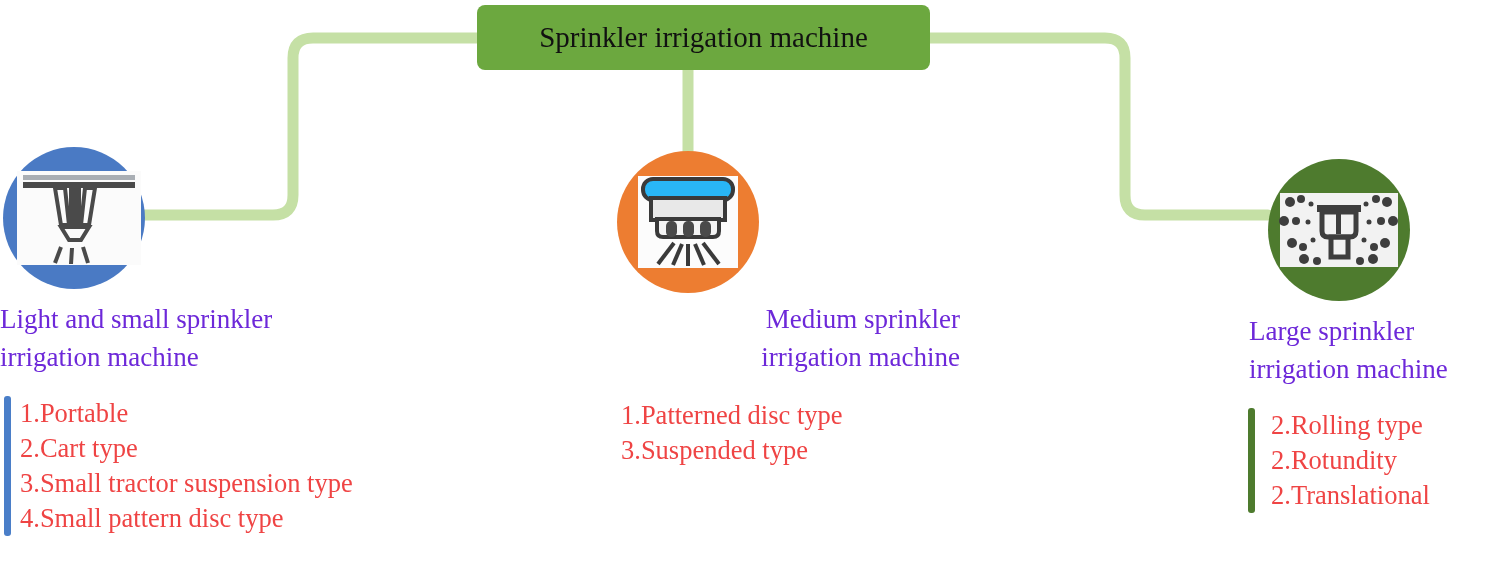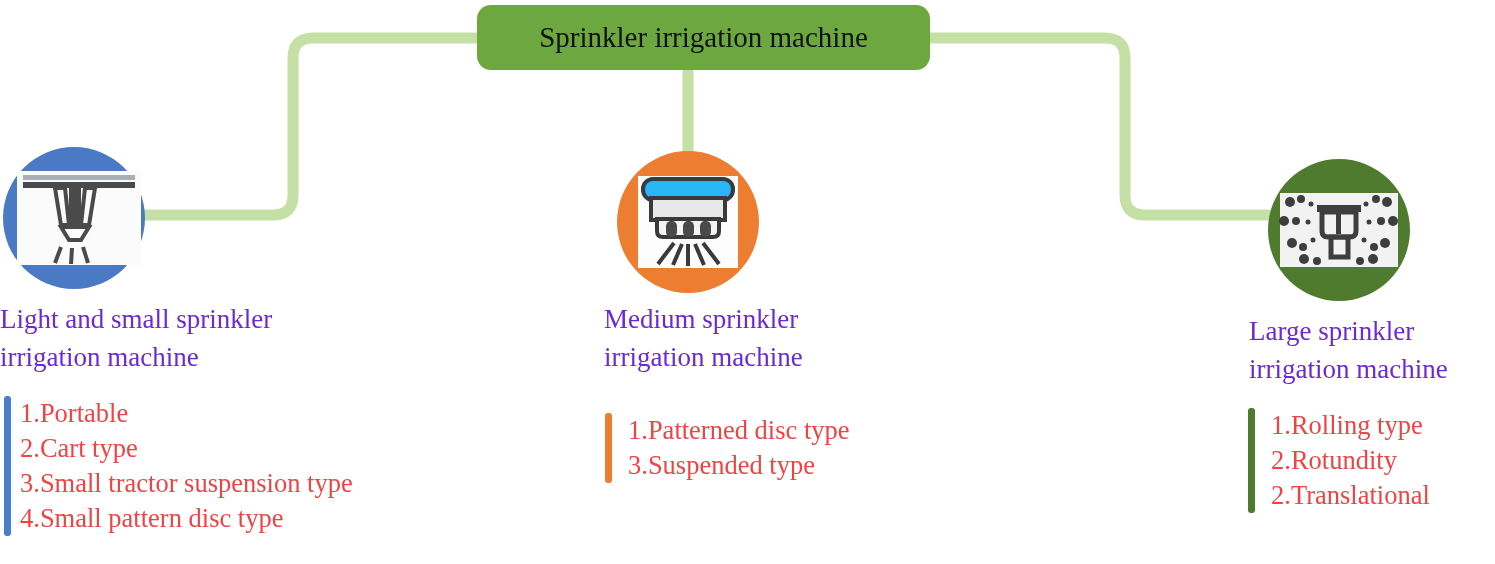--- a/index.html
+++ b/index.html
@@ -29,21 +29,21 @@
     pointer-events: none;
   }
 
   
   .root-box {
     position: absolute;
     left: 477px;
     top: 5px;
     width: 453px;
     height: 65px;
-    border-radius: 14px;
+    border-radius: 8px;
     display: flex;
     align-items: center;
     justify-content: center;
     box-sizing: border-box;
   }
   .root-box-label {
     font-size: 29px;
     line-height: 1;
     color: #111111;
     white-space: nowrap;
@@ -151,24 +151,24 @@
         <g stroke="#3A3A3A" stroke-width="4" stroke-linecap="butt">
           <line x1="57" y1="92" x2="41" y2="113"></line>
           <line x1="65" y1="93" x2="56" y2="114"></line>
           <line x1="71" y1="93" x2="71" y2="115"></line>
           <line x1="78" y1="93" x2="87" y2="114"></line>
           <line x1="86" y1="92" x2="102" y2="113"></line>
         </g>
       </svg>
     </div>
 
-    <div class="branch-title" style="left:4px; top:300px; width:340px;">Medium sprinkler
+    <div class="branch-title" style="left:20px; top:300px; width:340px;text-align:right;">Medium sprinkler
 irrigation machine</div>
 
-    <div class="list-wrap" style="left:5px; top:413px; width:340px;">
+    <div class="list-wrap" style="left:5px; top:398px; width:340px;flex-direction:column;">
       <div class="list-bar" style="background:#ED7D31;"></div>
       <ul class="list-items" style="padding-left:16px;">
         <li>1.Patterned disc type</li>
         <li>3.Suspended type</li>
       </ul>
     </div>
   </div>
 
   <div class="branch" style="left:1240px; top:0; width:255px; height:564px;margin-top:12px;">
 
@@ -205,20 +205,20 @@
         </g>
       </svg>
     </div>
 
     <div class="branch-title" style="left:9px; top:300px; width:250px;">Large sprinkler
 irrigation machine</div>
 
     <div class="list-wrap" style="left:8px; top:396px; width:250px;">
         <div class="list-bar" style="background:#4E7B2E;"></div>
       <ul class="list-items" style="padding-left:16px;">
-        <li>1.Rolling type</li>
+        <li>2.Rolling type</li>
         <li>2.Rotundity</li>
         <li>2.Translational</li>
       </ul>
     </div>
   </div>
 
 </div>
 
 </body></html>

